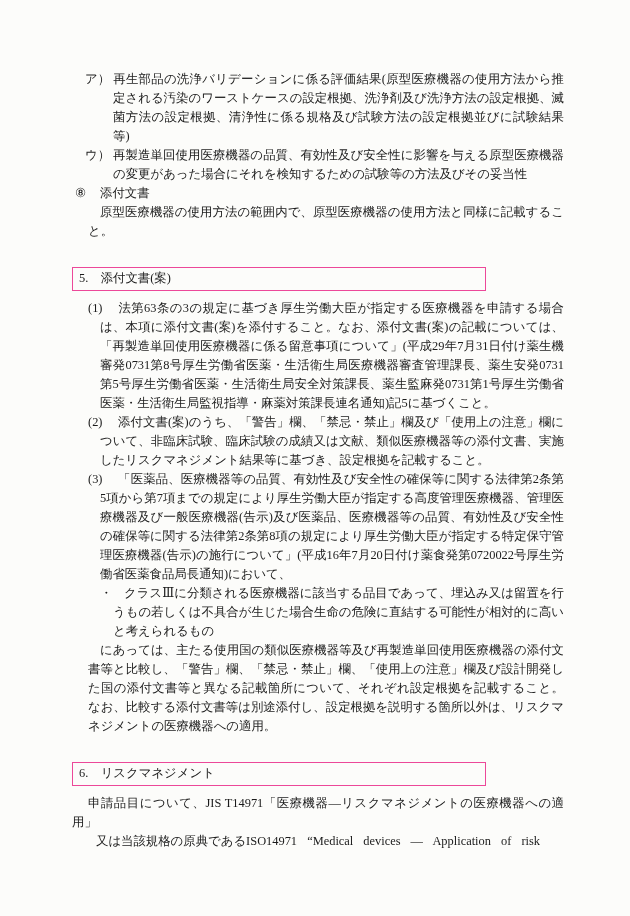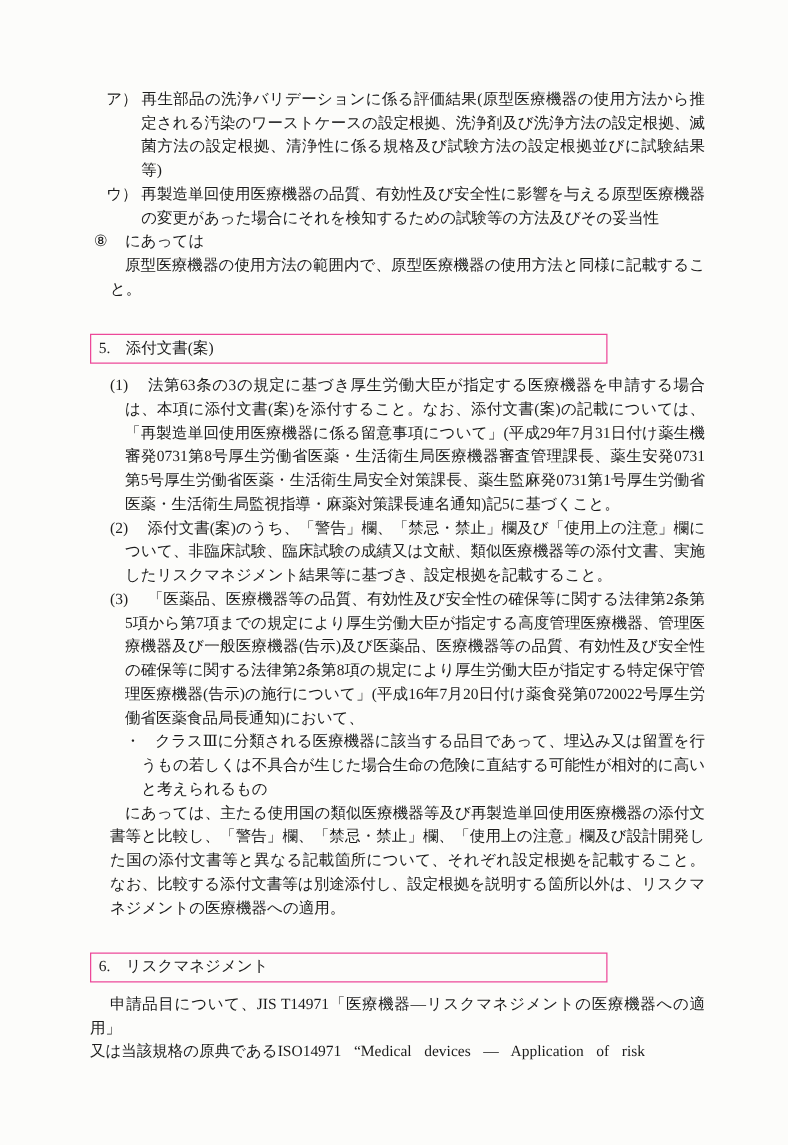--- a/index.html
+++ b/index.html
@@ -38,33 +38,33 @@
 
   
   .heading-box {
     width: 414px;
     border: 1px solid #ec4899;
     padding: 1px 6px 2px 6px;
     margin: 26px 0 8px 0;
   }
 
   .sec6-line1 { text-indent: 16px; text-align: justify; }
-  .sec6-line2 { word-spacing: 7px; white-space: nowrap; }
+  .sec6-line2 { word-spacing: 7px; white-space: nowrap; text-align: center; }
 </style>
 </head>
 <body>
 
 <div class="page">
 
   <div class="blk kana"><span class="lbl">ア）</span><span>再生部品の洗浄バリデーションに係る評価結果(原型医療機器の使用方法から推定される汚染のワーストケースの設定根拠、洗浄剤及び洗浄方法の設定根拠、滅菌方法の設定根拠、清浄性に係る規格及び試験方法の設定根拠並びに試験結果等)</span></div>
 
 
   <div class="blk kana"><span class="lbl">ウ）</span><span>再製造単回使用医療機器の品質、有効性及び安全性に影響を与える原型医療機器の変更があった場合にそれを検知するための試験等の方法及びその妥当性</span></div>
 
-  <div class="blk circ"><span class="lbl">⑧</span><span>にあっては</span></div>
+  <div class="blk circ"><span class="lbl">⑧</span><span>添付文書</span></div>
 
   <div class="blk indent1">原型医療機器の使用方法の範囲内で、原型医療機器の使用方法と同様に記載すること。</div>
 
   <div class="heading-box"><span>5.　添付文書(案)</span></div>
 
   <div class="blk num"><span class="lbl">(1)</span><span>法第63条の3の規定に基づき厚生労働大臣が指定する医療機器を申請する場合は、本項に添付文書(案)を添付すること。なお、添付文書(案)の記載については、「再製造単回使用医療機器に係る留意事項について」(平成29年7月31日付け薬生機審発0731第8号厚生労働省医薬・生活衛生局医療機器審査管理課長、薬生安発0731第5号厚生労働省医薬・生活衛生局安全対策課長、薬生監麻発0731第1号厚生労働省医薬・生活衛生局監視指導・麻薬対策課長連名通知)記5に基づくこと。</span></div>
 
   <div class="blk num"><span class="lbl">(2)</span><span>添付文書(案)のうち、「警告」欄、「禁忌・禁止」欄及び「使用上の注意」欄について、非臨床試験、臨床試験の成績又は文献、類似医療機器等の添付文書、実施したリスクマネジメント結果等に基づき、設定根拠を記載すること。</span></div>
 
   <div class="blk num"><span class="lbl">(3)</span><span>「医薬品、医療機器等の品質、有効性及び安全性の確保等に関する法律第2条第5項から第7項までの規定により厚生労働大臣が指定する高度管理医療機器、管理医療機器及び一般医療機器(告示)及び医薬品、医療機器等の品質、有効性及び安全性の確保等に関する法律第2条第8項の規定により厚生労働大臣が指定する特定保守管理医療機器(告示)の施行について」(平成16年7月20日付け薬食発第0720022号厚生労働省医薬食品局長通知)において、</span></div>

